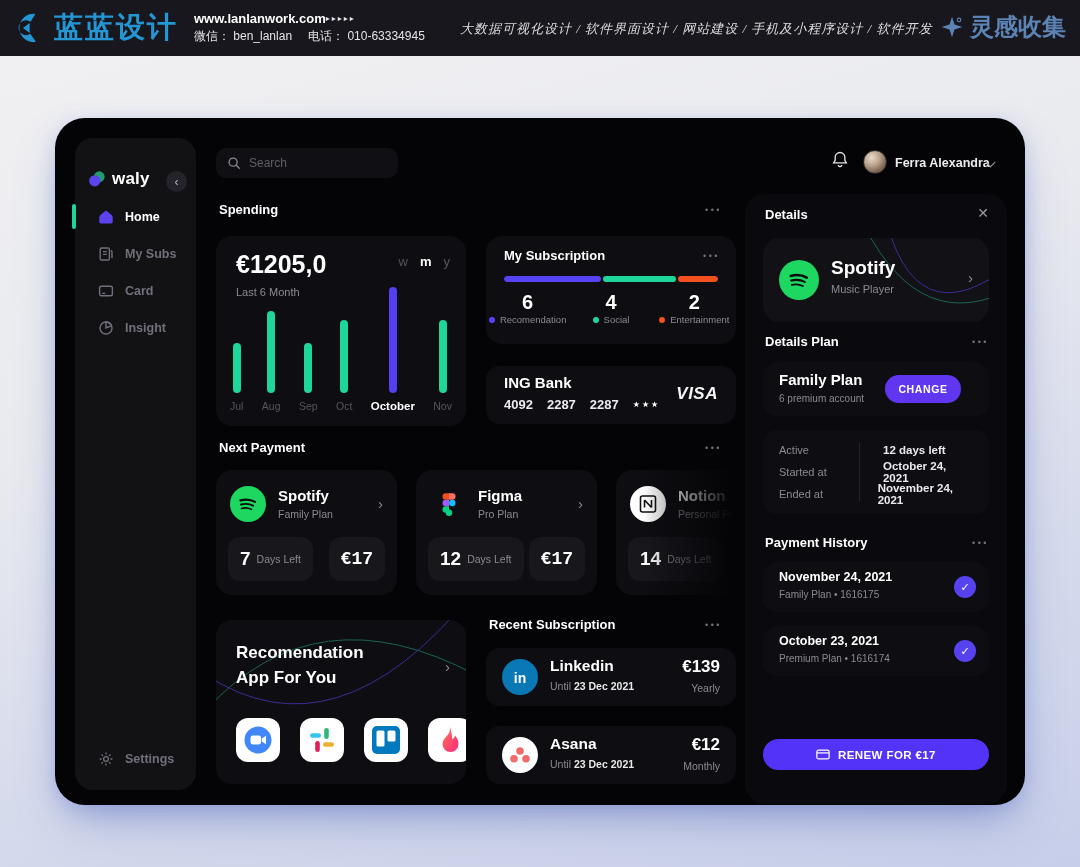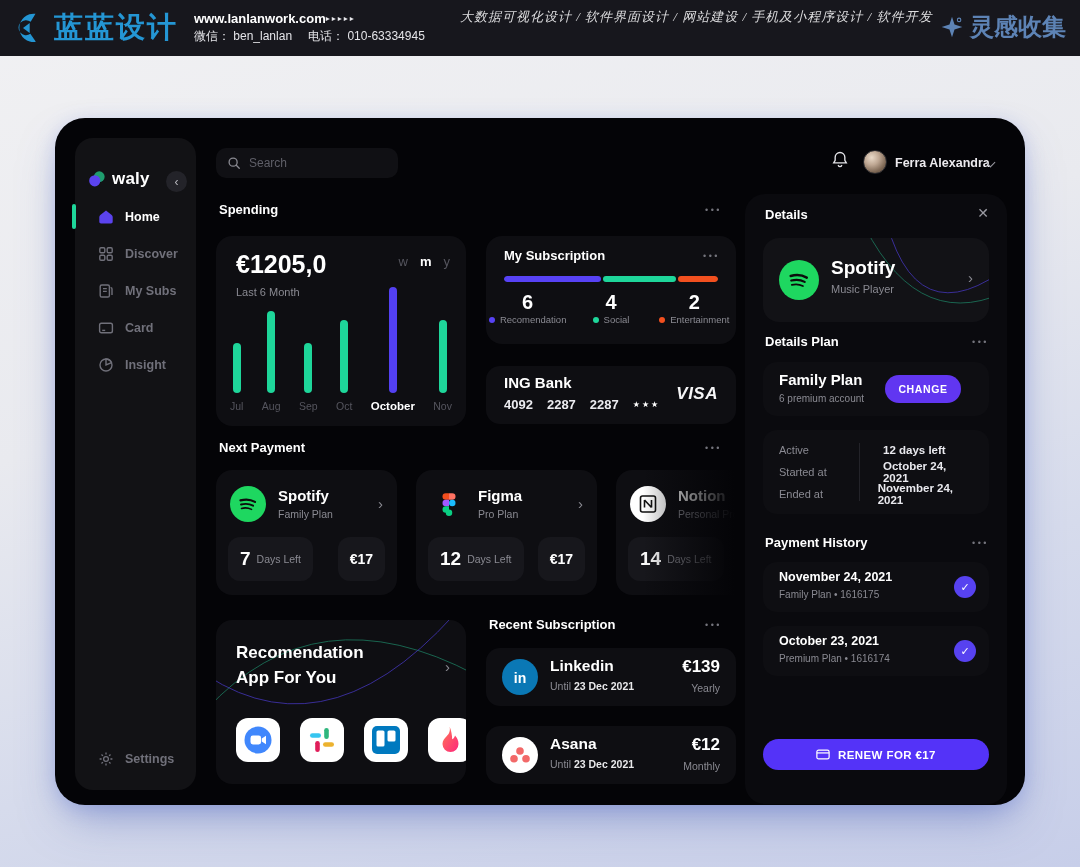--- a/index.html
+++ b/index.html
@@ -13,21 +13,21 @@
   
   .banner { position:absolute; top:0; left:0; width:1080px; height:56px; background:#17171d;
             display:flex; align-items:center; }
   .banner-logo { display:flex; align-items:center; gap:6px; margin-left:8px; }
   .banner-brand { color:#2496d4; font-size:29px; font-weight:700; letter-spacing:2px; }
   .banner-contact { margin-left:16px; display:flex; flex-direction:column; gap:2px; }
   .banner-site-row { display:flex; align-items:center; }
   .banner-site { color:#fff; font-size:13px; font-weight:600; }
   .banner-arrows { color:#e8e8ec; font-size:8px; letter-spacing:2px; }
   .banner-line2 { color:#e4e4e8; font-size:12px; display:flex; gap:16px; }
-  .banner-services { position:absolute; left:460px; top:8px; width:450px;
+  .banner-services { position:absolute; left:460px; top:20px; width:450px;
     color:#dcdcde; font-size:13px; font-style:italic;
     font-family:"Liberation Serif","DejaVu Serif",serif; letter-spacing:1px; white-space:nowrap; }
   .banner-collect { position:absolute; right:14px; top:11px; display:flex; align-items:center; gap:6px;
     color:#5d83b5; font-size:24px; font-weight:700;
     font-family:"Liberation Serif","DejaVu Serif",serif; }
 
   
   .window { position:absolute; left:55px; top:118px; width:970px; height:687px;
     background:#040407; border-radius:30px;
     box-shadow:0 22px 45px -12px rgba(80,100,180,.5), 0 4px 18px rgba(130,150,230,.35); }
@@ -108,21 +108,21 @@
   .np-logo { position:absolute; left:14px; top:16px; width:36px; height:36px; }
   .np-name { position:absolute; left:62px; top:17px; color:#fff; font-size:15px; font-weight:700; }
   .np-plan { position:absolute; left:62px; top:38px; color:#8a8a92; font-size:10.5px; }
   .np-chev { position:absolute; right:14px; top:25px; }
   .pill { position:absolute; bottom:14px; height:44px; border-radius:12px; background:#17171c;
     display:flex; align-items:center; padding:0 12px; gap:6px; }
   .pill-days { left:12px; }
   .pill-num { color:#fff; font-size:19px; font-weight:700; }
   .pill-unit { color:#8a8a92; font-size:10.5px; }
   .pill-price { right:12px; }
-  .pill-price .pill-num { font-size:14px; }
+  .pill-price .pill-num { font-size:18px;font-family:Liberation Mono, monospace; }
 
   
   .fade { position:absolute; left:588px; top:340px; width:118px; height:150px; z-index:3;
     background:linear-gradient(90deg,rgba(4,4,7,0) 0%,#040407 78%); pointer-events:none; }
 
   
   .rec-card { left:161px; top:502px; width:250px; height:164px; overflow:hidden; }
   .rec-title { position:absolute; left:20px; top:20px; color:#fff; font-size:17px; font-weight:650;
     line-height:25px; }
   .rec-chev { position:absolute; right:16px; top:38px; }
@@ -222,29 +222,20 @@
     <div class="nav">
       <div class="nav-item active">
         <span class="active-bar"></span>
         <svg class="nav-icon" viewBox="0 0 16 16">
           <path d="M8 1.6 13.7 6c.6.5 1 1.2 1 2v4.7c0 1-.8 1.7-1.7 1.7H3c-.9 0-1.7-.7-1.7-1.7V8c0-.8.4-1.5 1-2L8 1.6z" fill="#5b43ee"></path>
         </svg>
         <span>Home</span>
       </div>
       <div class="nav-item">
         <svg class="nav-icon" viewBox="0 0 16 16" fill="none" stroke="currentColor" stroke-width="1.4">
-          <rect x="1.8" y="1.8" width="5" height="5" rx="1.2"></rect>
-            <rect x="9.2" y="1.8" width="5" height="5" rx="1.2"></rect>
-          <rect x="1.8" y="9.2" width="5" height="5" rx="1.2"></rect>
-            <rect x="9.2" y="9.2" width="5" height="5" rx="1.2"></rect>
-        </svg>
-        <span>Discover</span>
-      </div>
-      <div class="nav-item">
-        <svg class="nav-icon" viewBox="0 0 16 16" fill="none" stroke="currentColor" stroke-width="1.4">
           <rect x="2.2" y="2" width="9.2" height="12" rx="1.6"></rect>
           <path d="M5 5.6h3.8M5 8.4h3.8"></path>
             <path d="M12.6 4.6h.2c.7 0 1.2.6 1.2 1.3v6"></path>
         </svg>
         <span>My Subs</span>
       </div>
       <div class="nav-item">
         <svg class="nav-icon" viewBox="0 0 16 16" fill="none" stroke="currentColor" stroke-width="1.4">
           <rect x="1.6" y="3.2" width="12.8" height="9.6" rx="1.8"></rect>
             <path d="M4.2 10.4h3"></path>

